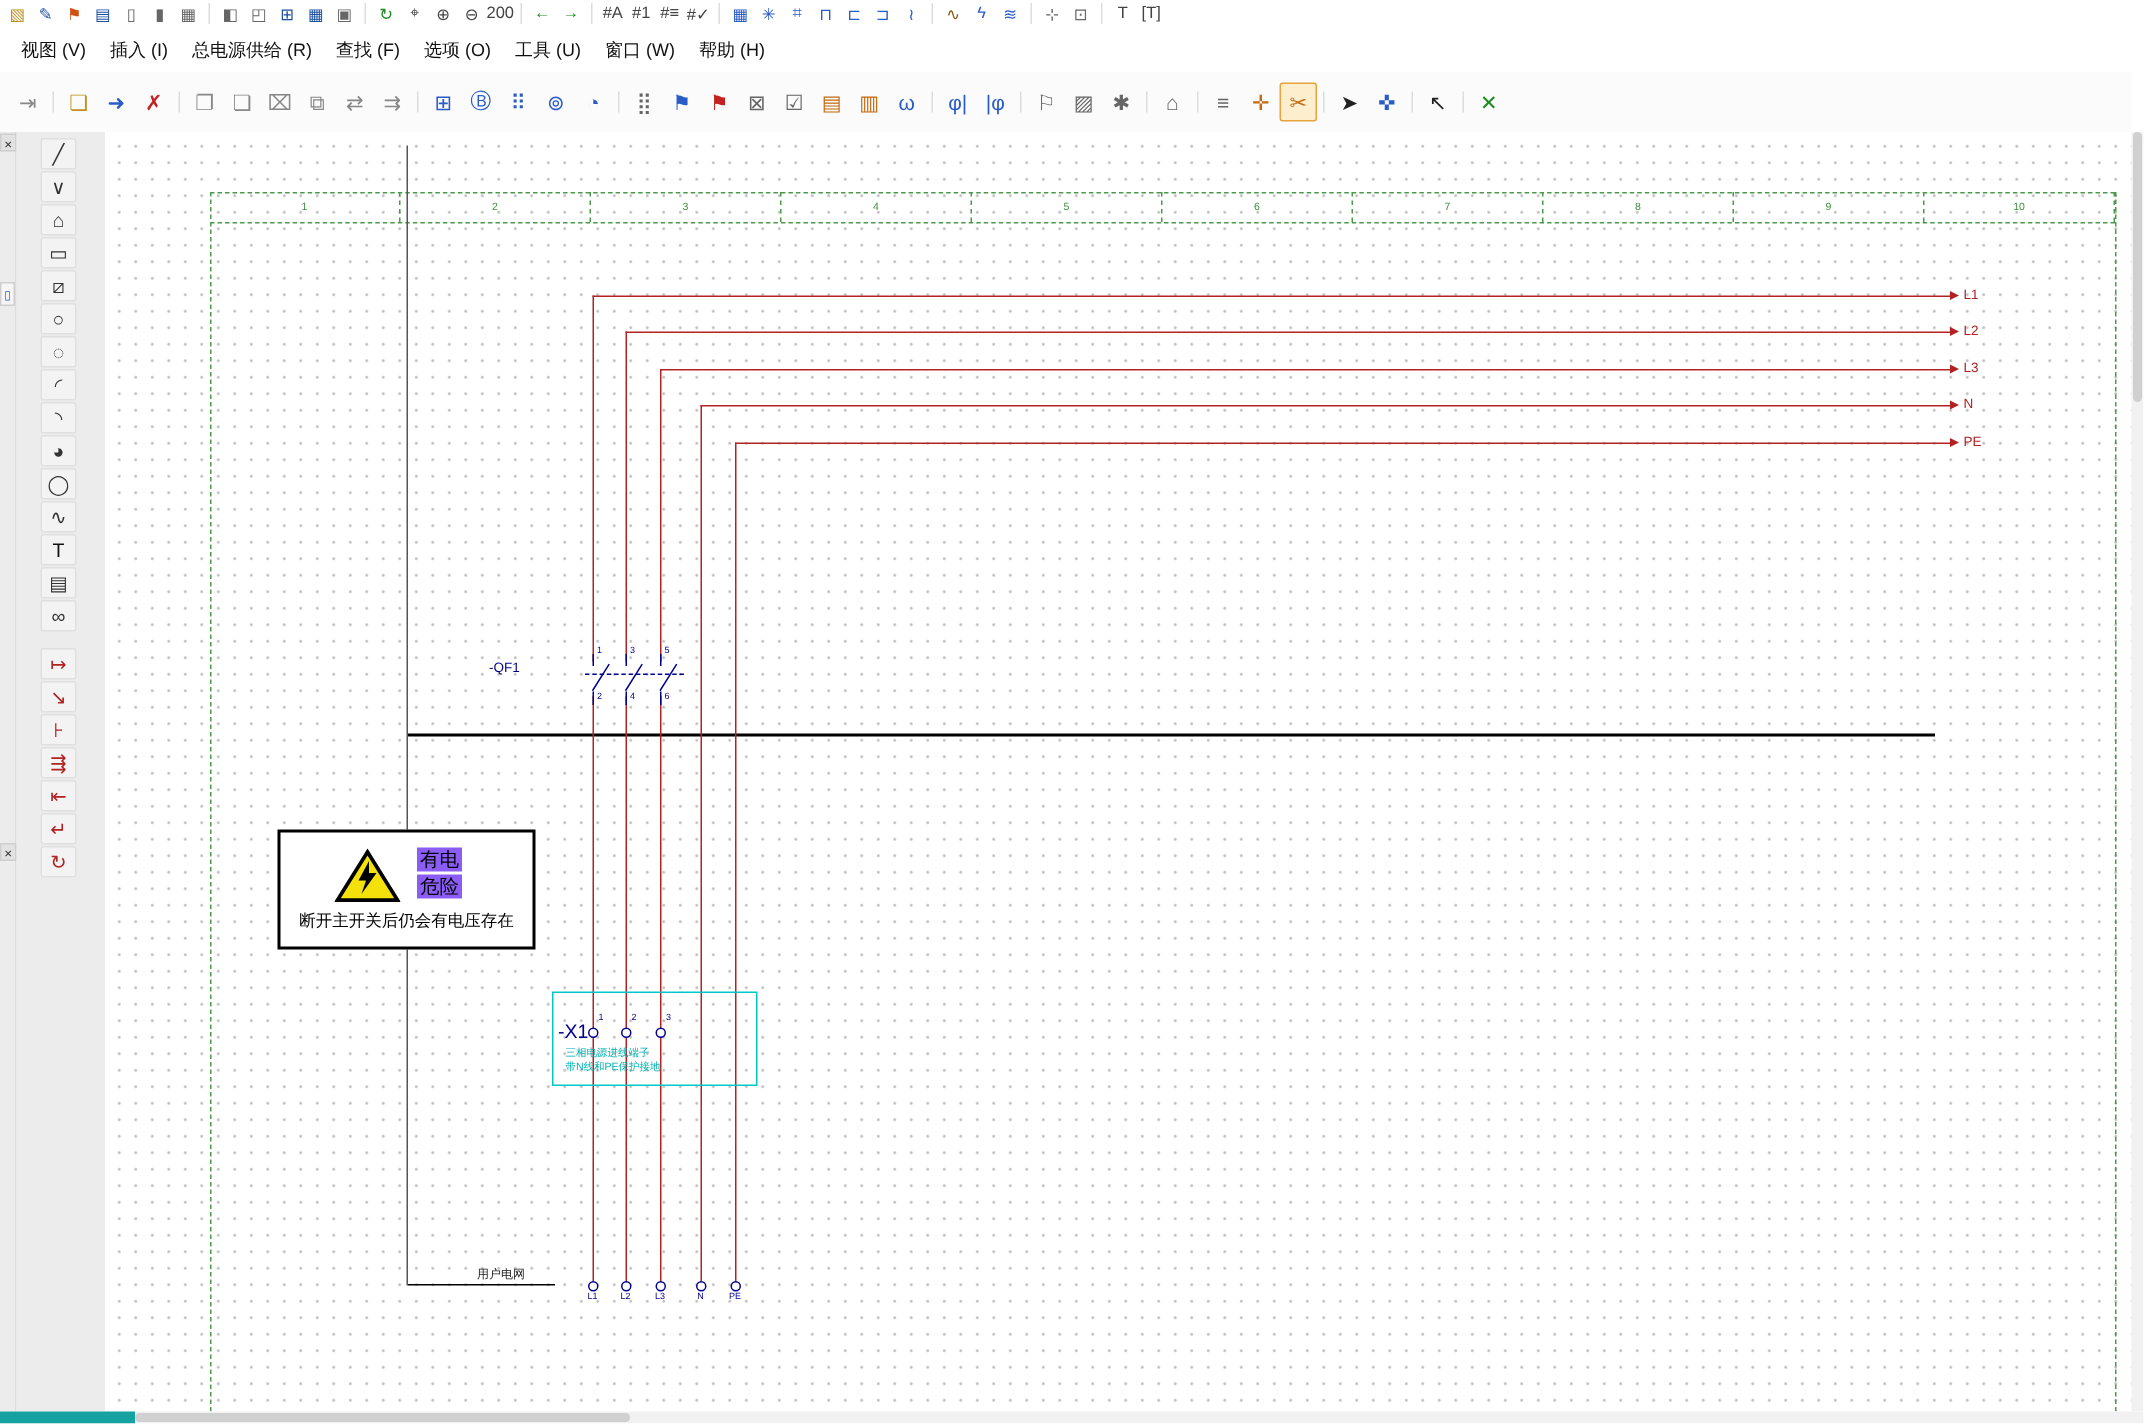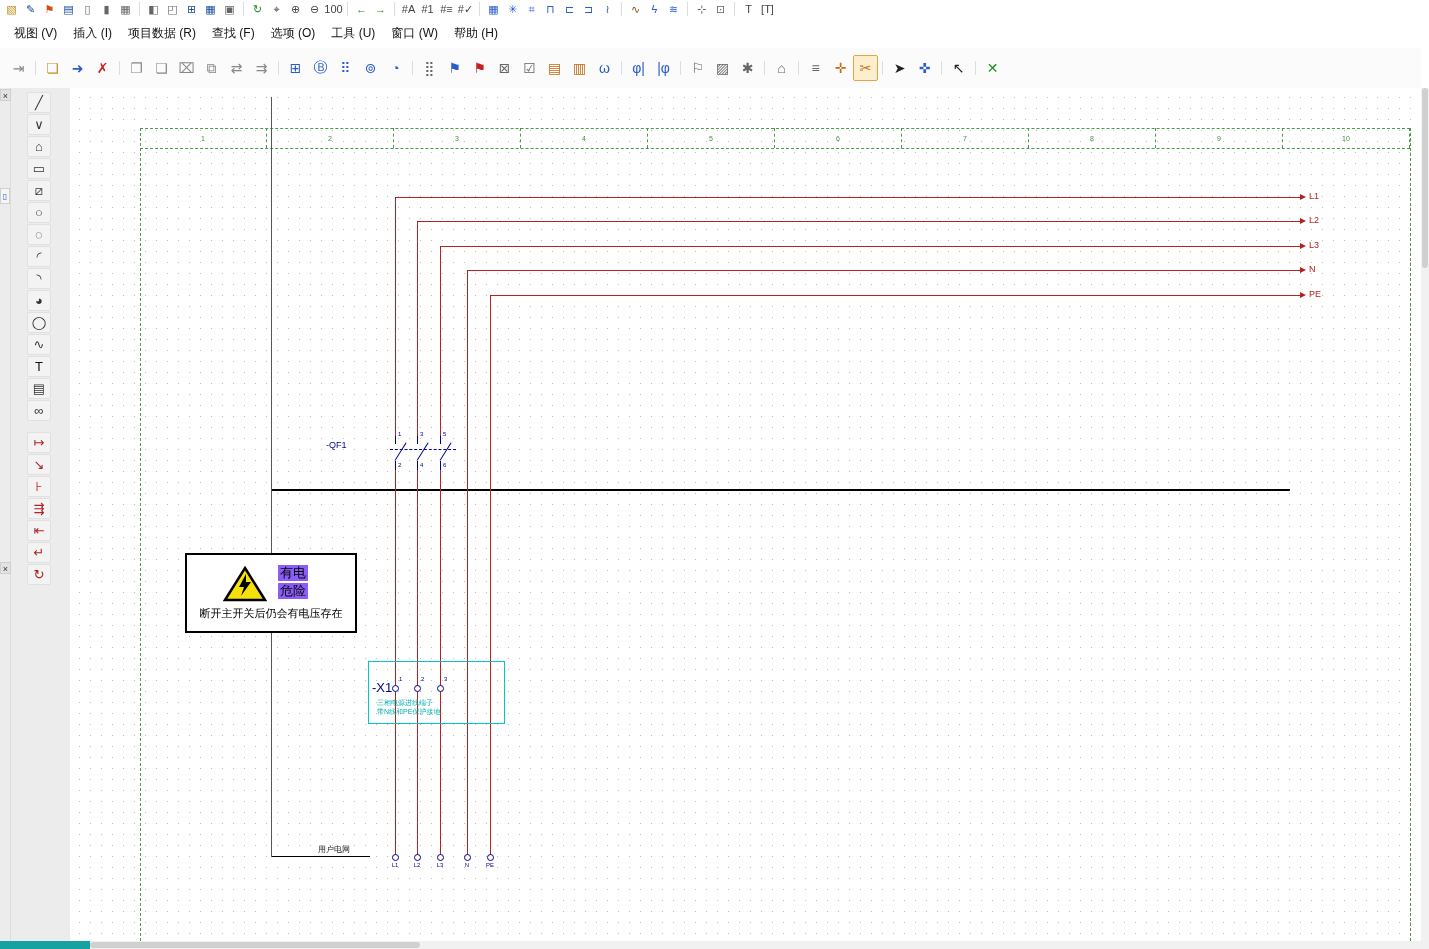--- a/index.html
+++ b/index.html
@@ -101,21 +101,21 @@
     <span class="tbi" style="color: rgb(68, 68, 68);">
       <span>⌖</span>
     </span>
     <span class="tbi" style="color: rgb(68, 68, 68);">
       <span>⊕</span>
     </span>
     <span class="tbi" style="color: rgb(68, 68, 68);">
       <span>⊖</span>
     </span>
     <span class="tbi" style="color: rgb(68, 68, 68);">
-      <span>100</span>
+      <span>200</span>
     </span>
     <span class="sep"></span>
     <span class="tbi" style="color: rgb(30, 140, 30);">
       <span>←</span>
     </span>
     <span class="tbi" style="color: rgb(30, 140, 30);">
       <span>→</span>
     </span>
     <span class="sep"></span>
     <span class="tbi" style="color: rgb(68, 68, 68);">
@@ -175,21 +175,21 @@
     </span>
     <span class="tbi" style="color: rgb(68, 68, 68);">
       <span>[T]</span>
     </span>
   </div>
 
 <div class="menubar">
 
 <span class="menu-item">视图 (V)</span>
     <span class="menu-item">插入 (I)</span>
-    <span class="menu-item">项目数据 (R)</span>
+    <span class="menu-item">总电源供给 (R)</span>
     <span class="menu-item">查找 (F)</span>
     <span class="menu-item">选项 (O)</span>
     <span class="menu-item">工具 (U)</span>
     <span class="menu-item">窗口 (W)</span>
     <span class="menu-item">帮助 (H)</span>
   </div>
 
 <div class="tb2">
 
 <span class="tbi" style="color: rgb(136, 136, 136);">

